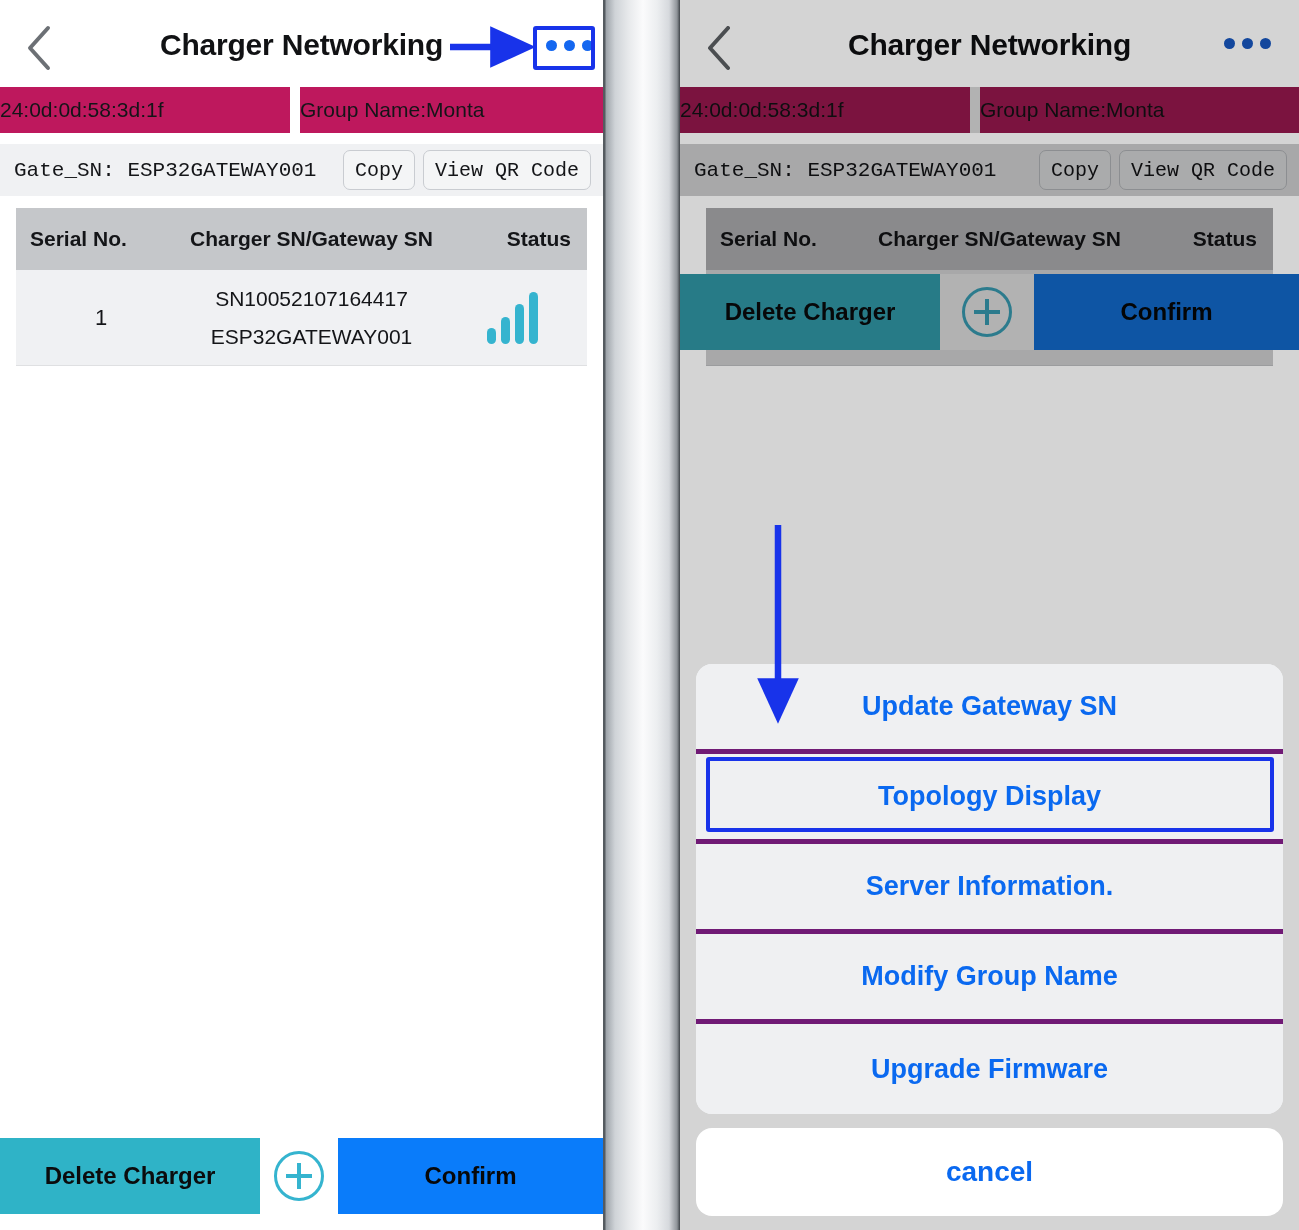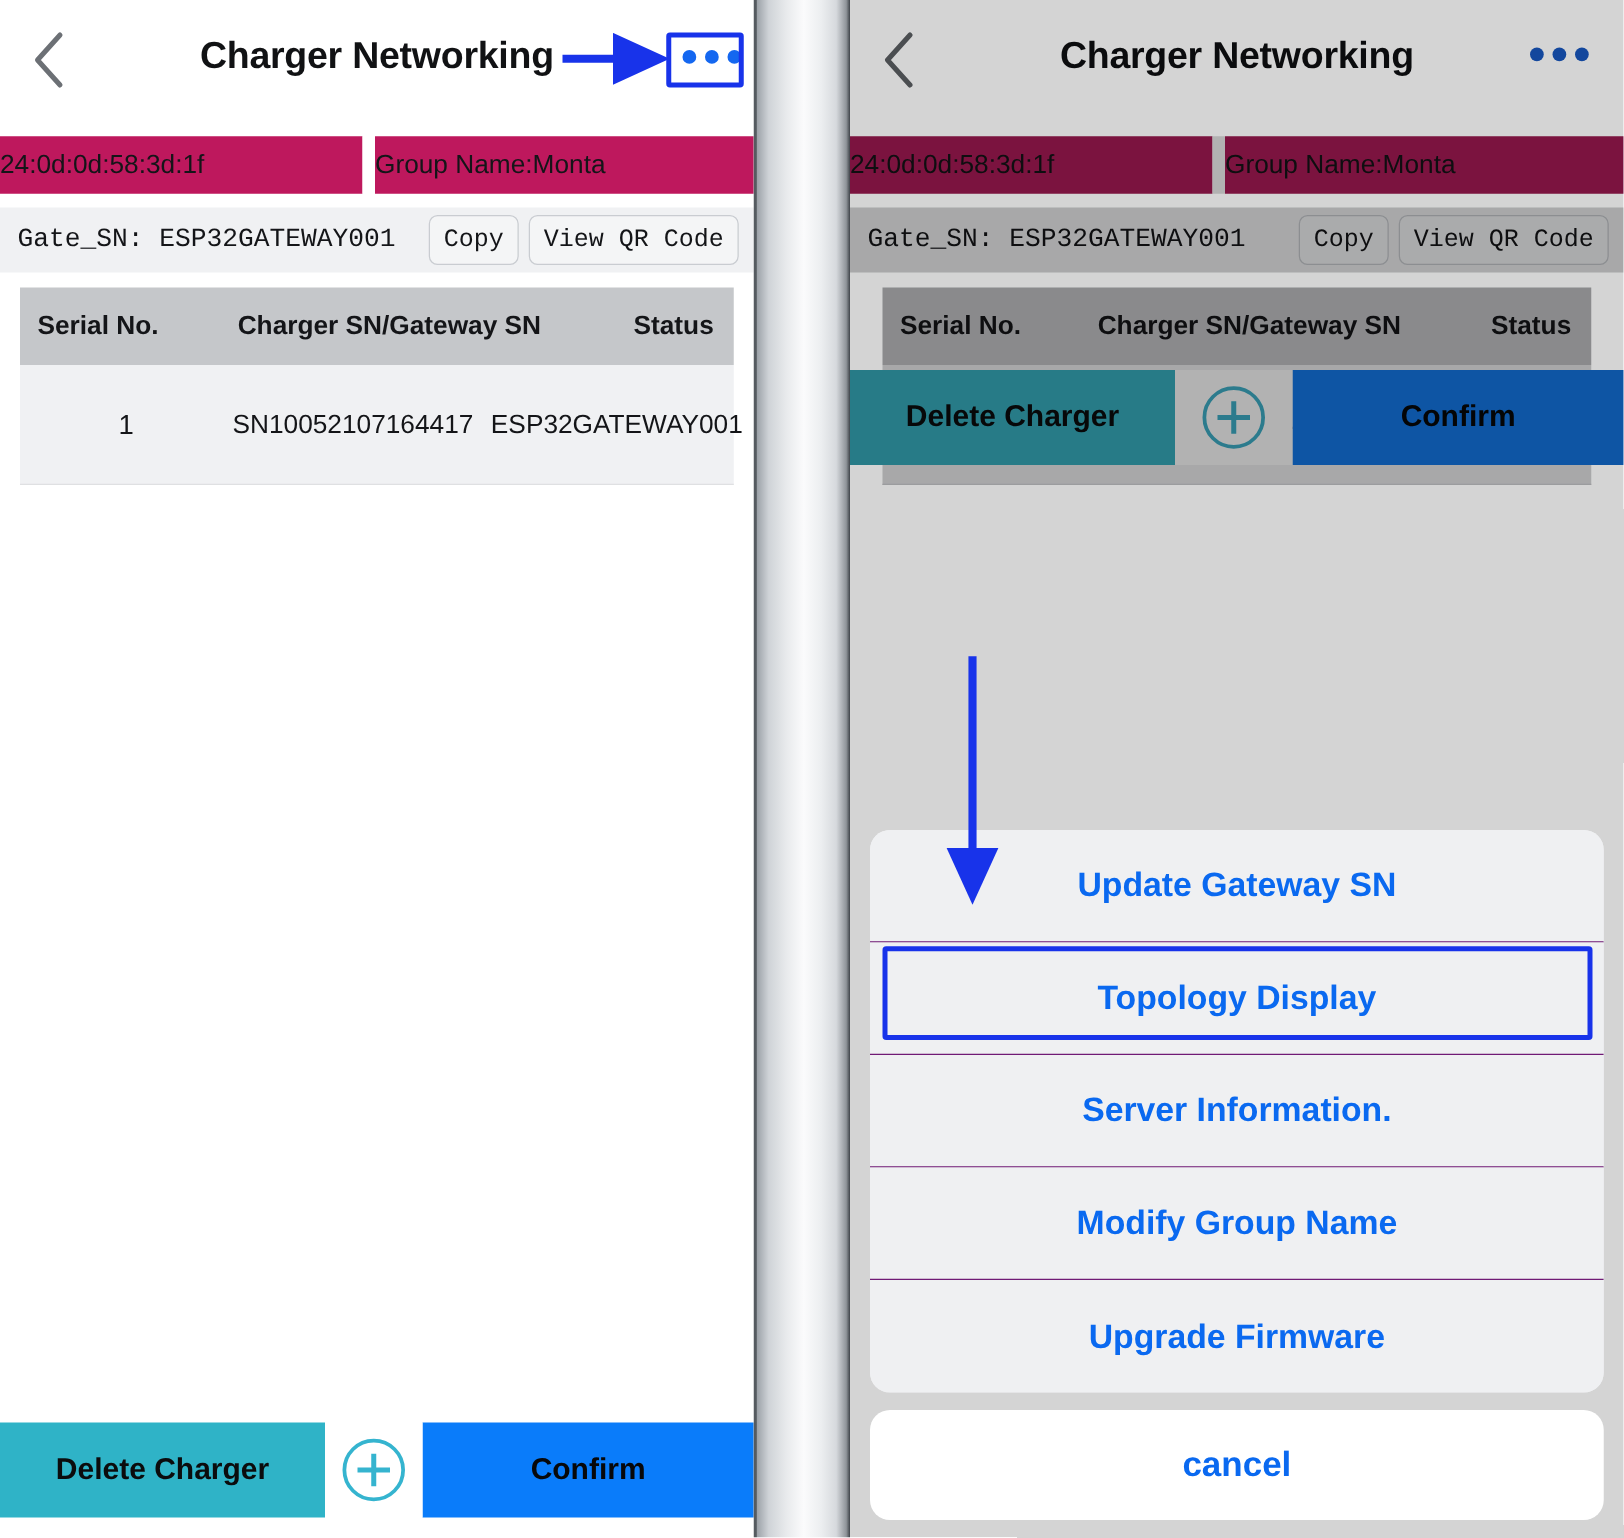--- a/index.html
+++ b/index.html
@@ -23,21 +23,21 @@
 
   
   .panel { position: absolute; top: 0; height: 1230px; overflow: hidden; }
   .panel-left  { left: 0px;   width: 603px;  background: #ffffff; }
   .panel-right { left: 680px; width: 619px;  background: #ffffff; }
 
   
   .dimmed { filter: brightness(0.84) saturate(0.9); }
 
   
-  .navbar { position: relative; height: 109px; }
+  .navbar { position: relative; height: 87px; }
   .nav-back {
     position: absolute; left: 22px; top: 22px;
     width: 34px; height: 52px;
   }
   .nav-title {
     position: absolute; left: 0; right: 0; top: 28px;
     text-align: center;
     font-size: 30px; font-weight: bold; color: #111214;
     letter-spacing: -0.2px;
   }
@@ -89,21 +89,21 @@
   .th-sn      { flex: 1 1 auto;  text-align: center; }
   .th-status  { flex: 0 0 150px; text-align: right; padding-right: 16px; }
   .trow {
     background: #f0f1f3; height: 96px;
     display: flex; align-items: center;
     border-bottom: 1px solid #dfe0e2;
   }
   .td-serial { flex: 0 0 170px; text-align: center; font-size: 22px; color: #141518; }
   .td-sn {
     flex: 1 1 auto; text-align: center;
-    display: flex; flex-direction: row; gap: 14px;
+    display: flex; flex-direction: column; gap: 14px;
     font-size: 21px; color: #141518;
   }
   .td-status { flex: 0 0 150px; display: flex; justify-content: center; }
 
   
   .signal { display: flex; align-items: flex-end; gap: 5px; height: 52px; }
   .signal b { display: block; width: 9px; border-radius: 5px; background: #35b4cf; }
   .signal b:nth-child(1) { height: 16px; }
   .signal b:nth-child(2) { height: 27px; }
   .signal b:nth-child(3) { height: 40px; }
@@ -143,21 +143,21 @@
     position: absolute; inset: 0; background: rgba(0,0,0,0.17);
     pointer-events: none;
   }
   .sheet {
     position: absolute; left: 16px; right: 16px; bottom: 116px;
     background: #eff0f2; border-radius: 16px; overflow: hidden;
   }
   .sheet-item {
     height: 90px; display: flex; align-items: center; justify-content: center;
     font-size: 27px; font-weight: bold; color: #0a69f0;
-    border-bottom: 1px solid #701a75;
+    border-bottom: 5px solid #701a75;
     background: #eff0f2;
   }
   .sheet-item:last-child { border-bottom: none; }
   .sheet-cancel {
     position: absolute; left: 16px; right: 16px; bottom: 14px;
     height: 88px; background: #ffffff; border-radius: 16px;
     display: flex; align-items: center; justify-content: center;
     font-size: 28px; font-weight: bold; color: #0a69f0;
   }
 

